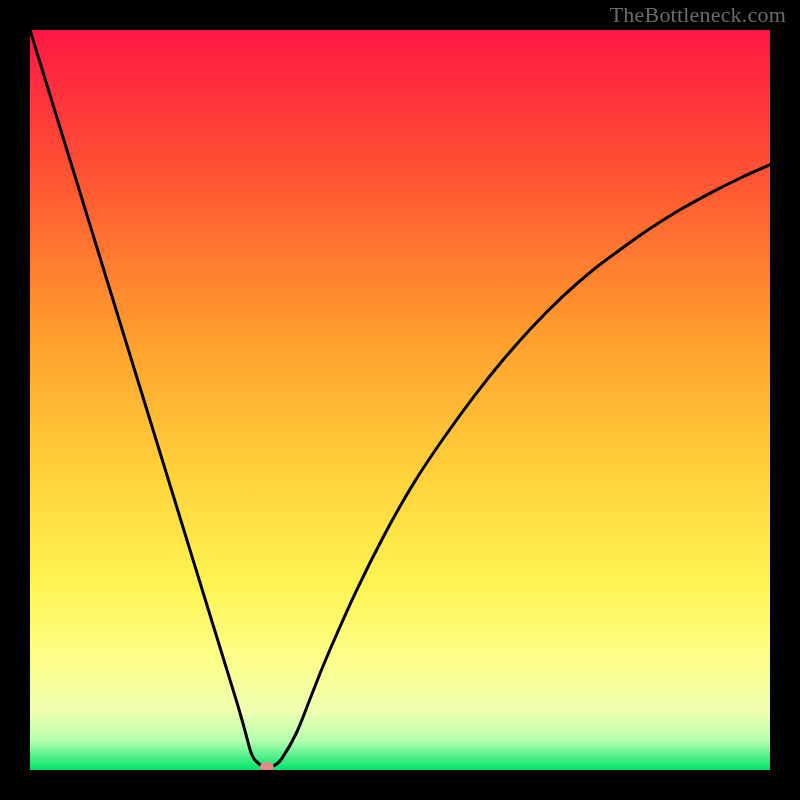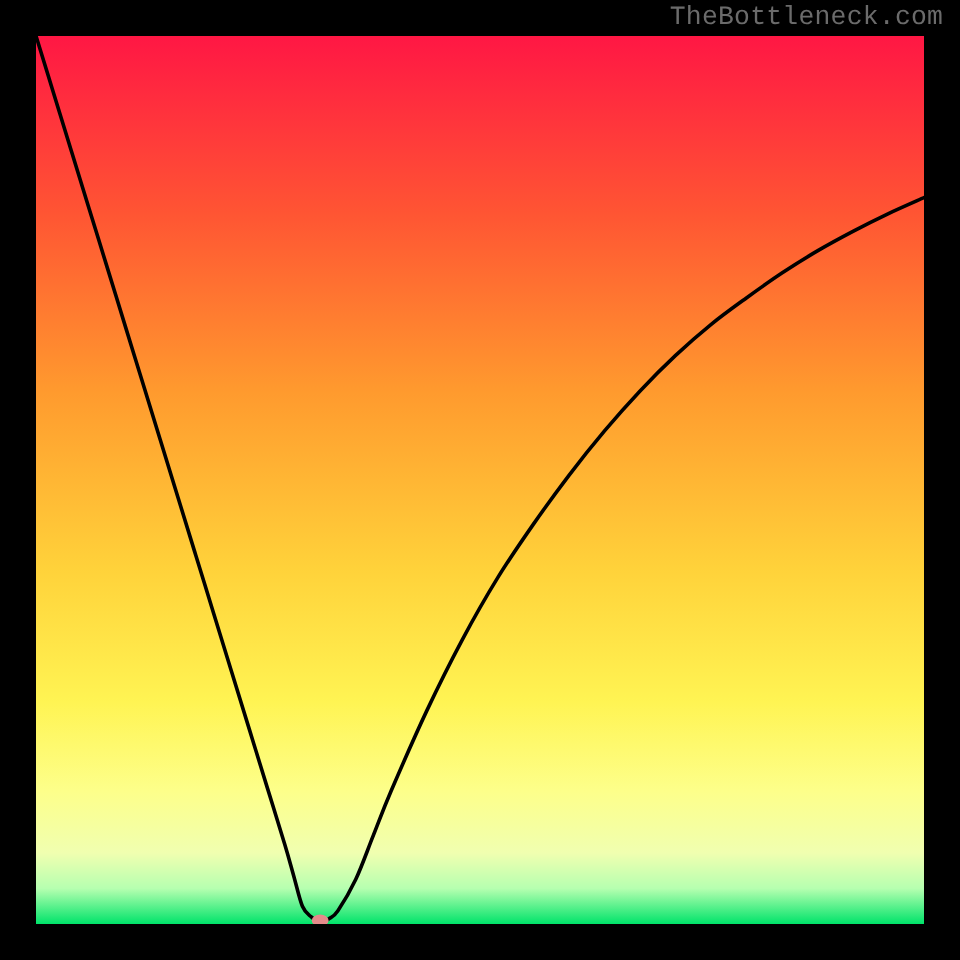--- a/index.html
+++ b/index.html
@@ -13,21 +13,21 @@
   .frame {
     position: relative;
     width: 800px;
     height: 800px;
     background: #000;
   }
   .watermark {
     position: absolute;
     top: 2px;
     right: 14px;
-    font-family: Liberation Mono, monospace;
+    font-family: Liberation Serif, serif;
     font-size: 22px;
     color: #6b6b6b;
     letter-spacing: 0.2px;
     user-select: none;
   }
   .plot {
     position: absolute;
     left: 30px;
     top: 30px;
     width: 740px;

